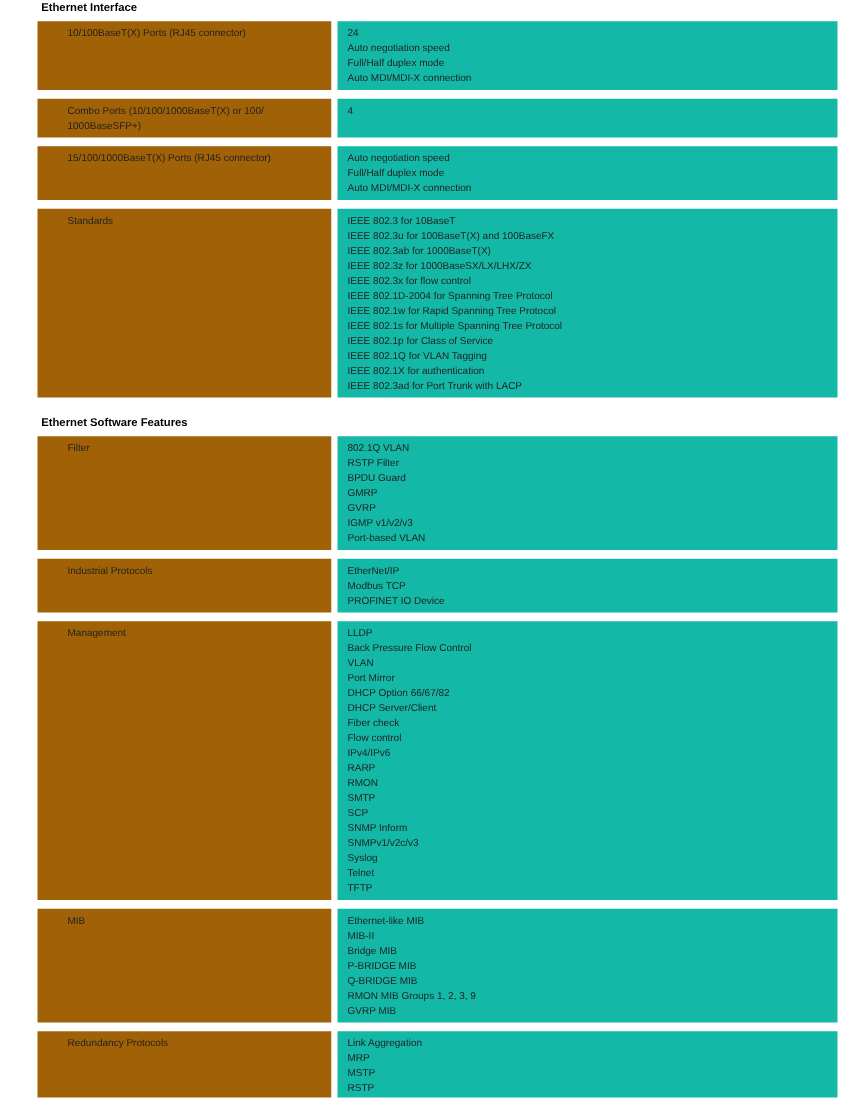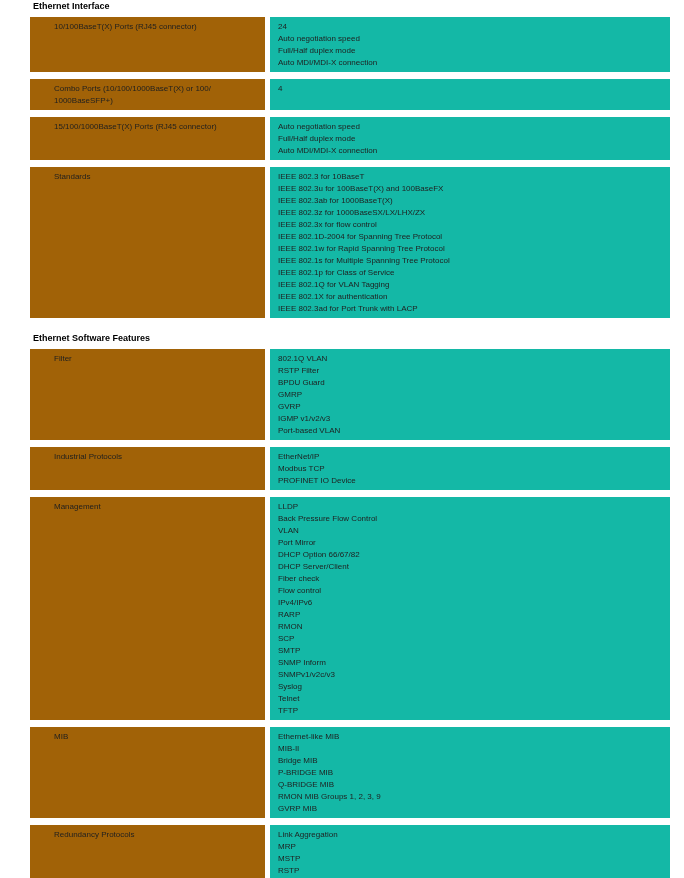--- a/index.html
+++ b/index.html
@@ -144,22 +144,22 @@
           <div class="line">Back Pressure Flow Control</div>
           <div class="line">VLAN</div>
           <div class="line">Port Mirror</div>
           <div class="line">DHCP Option 66/67/82</div>
           <div class="line">DHCP Server/Client</div>
           <div class="line">Fiber check</div>
           <div class="line">Flow control</div>
           <div class="line">IPv4/IPv6</div>
           <div class="line">RARP</div>
           <div class="line">RMON</div>
+          <div class="line">SMTP</div>
           <div class="line">SCP</div>
-          <div class="line">SMTP</div>
           <div class="line">SNMP Inform</div>
           <div class="line">SNMPv1/v2c/v3</div>
           <div class="line">Syslog</div>
           <div class="line">Telnet</div>
           <div class="line">TFTP</div>
         </div>
       </div>
       <div class="spec-row">
         <div class="spec-label-cell">
           <div class="line">MIB</div>

